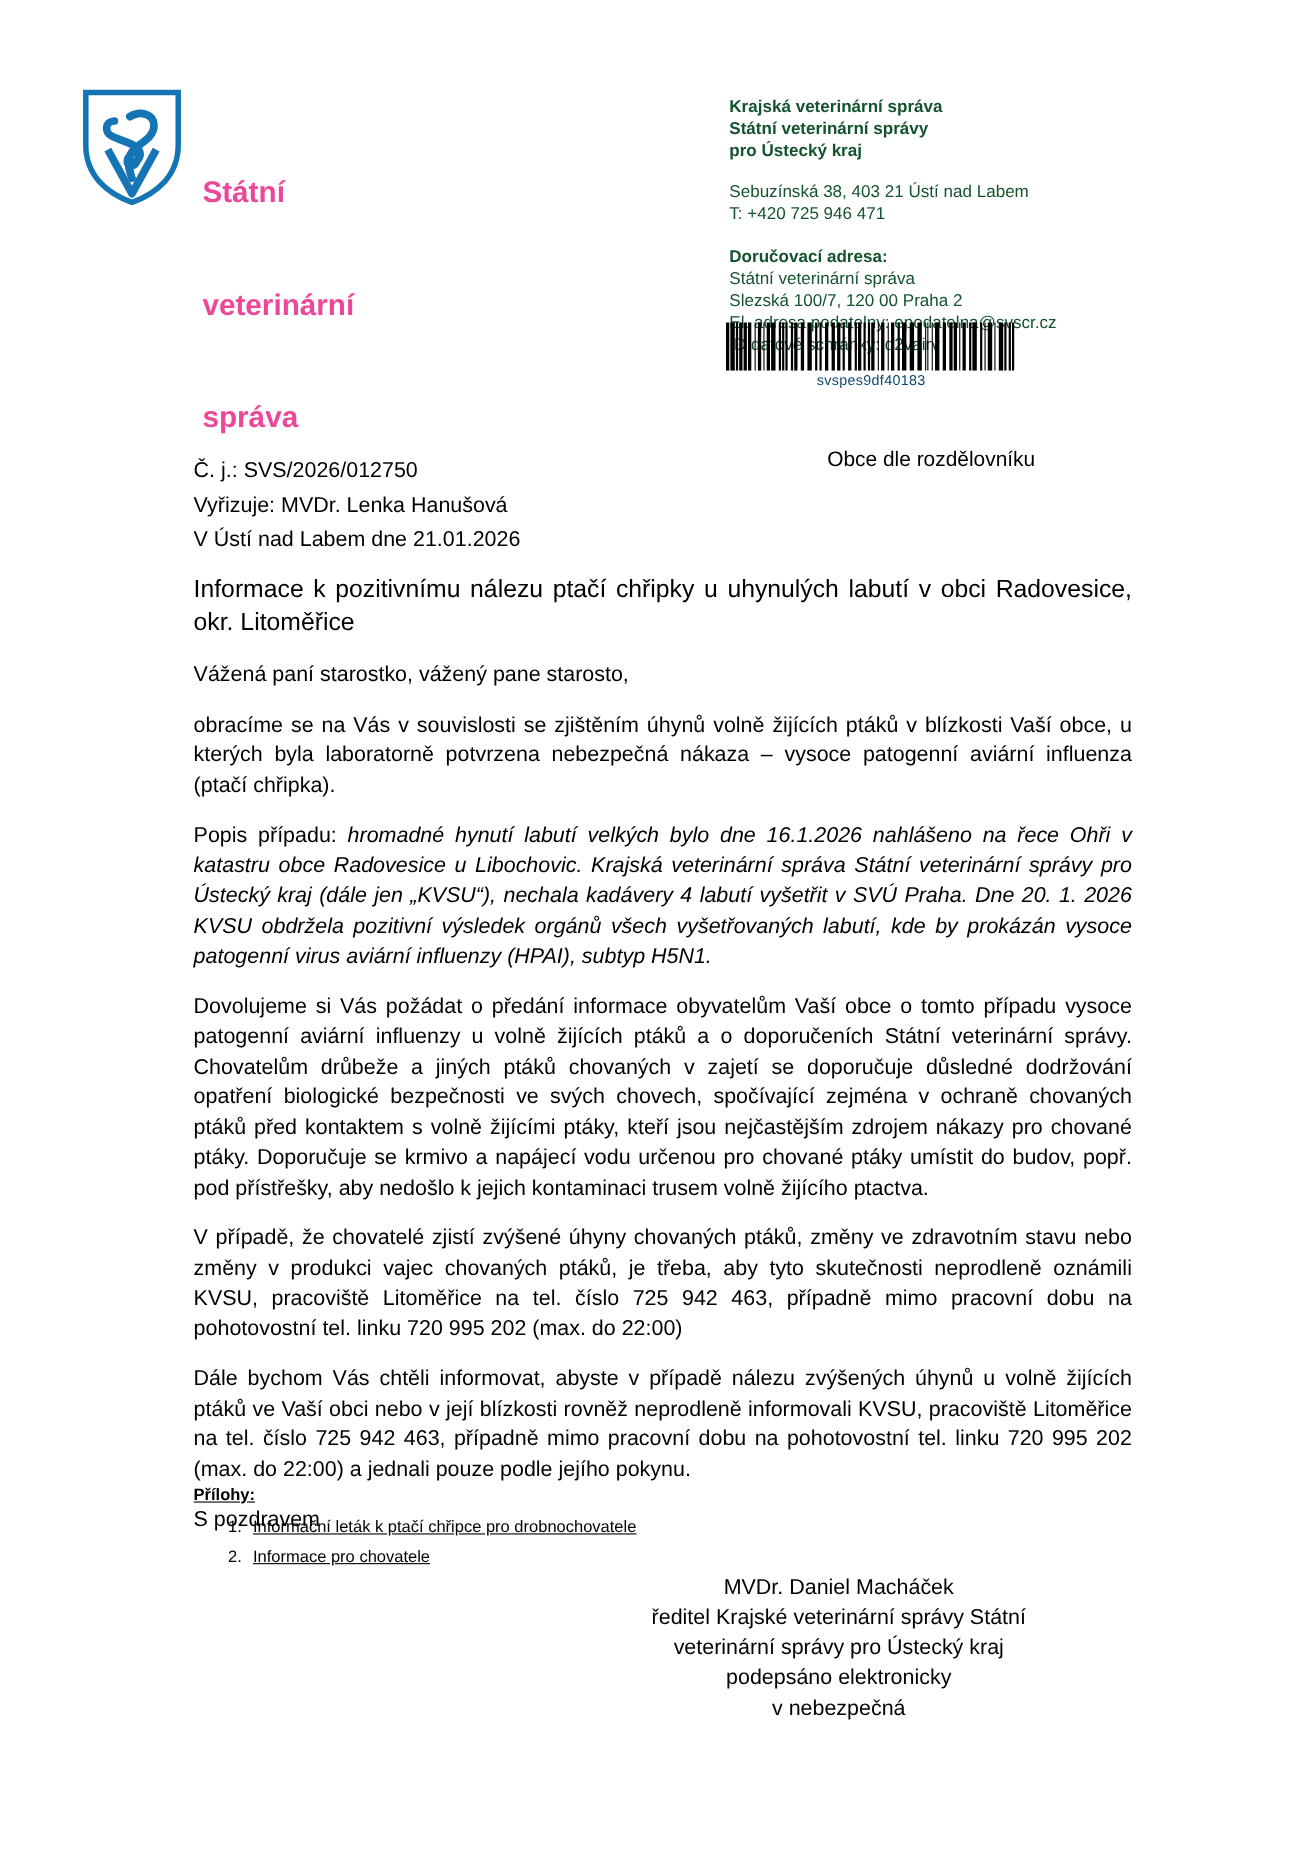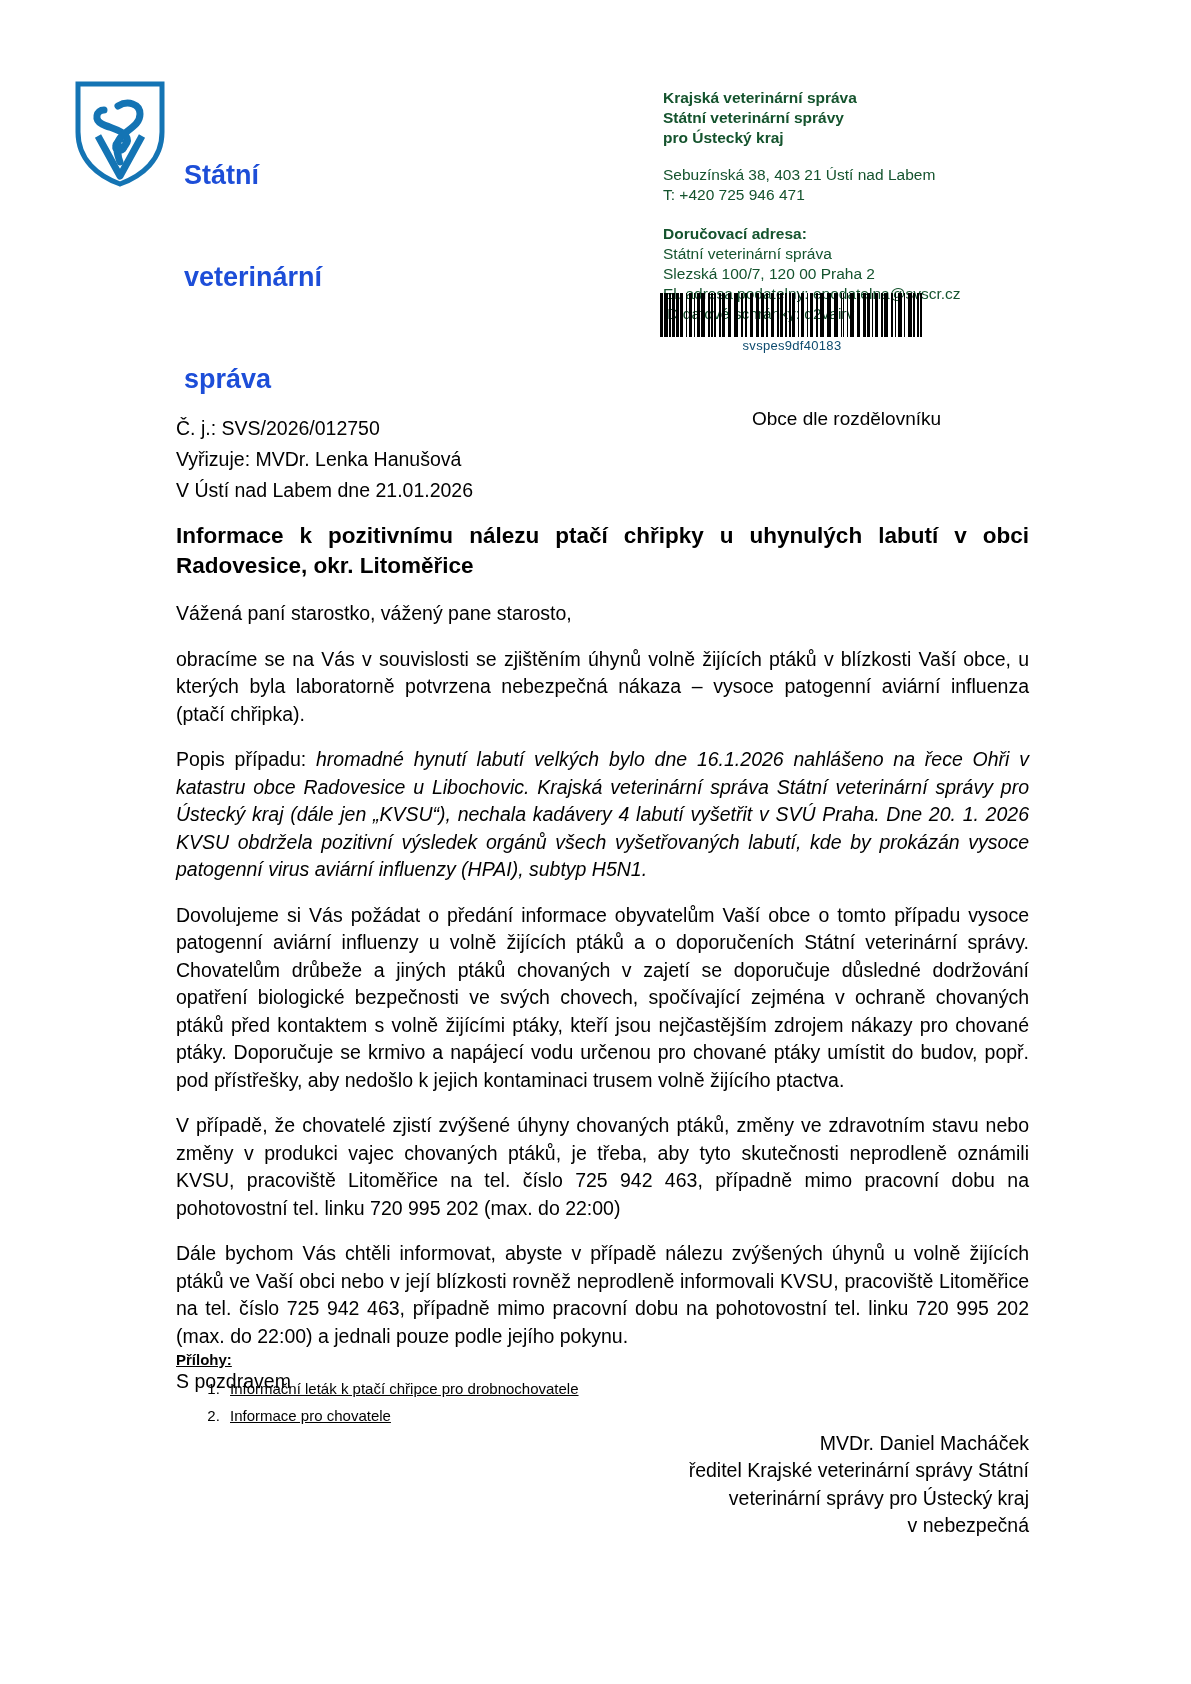--- a/index.html
+++ b/index.html
@@ -36,21 +36,21 @@
     align-items: flex-start;
   }
   .logo-mark {
     width: 92px;
     height: 108px;
     flex: 0 0 auto;
   }
   .logo-text {
     margin-left: 18px;
     margin-top: 10px;
-    color: #1d4ed8;
+    color: #ec4899;
     font-weight: bold;
     font-size: 27px;
     line-height: 34px;
     letter-spacing: 0px;
     white-space: pre;
   }
   .logo-text div { white-space: nowrap; }
 
   .org-block {
     position: absolute;
@@ -135,36 +135,36 @@
     width: 853px;
     font-size: 19.5px;
     line-height: 27.5px;
     text-align: justify;
   }
   .doc-title {
     font-size: 22.5px;
     line-height: 30px;
     text-align: justify;
     margin: 0 0 19px 0;
-    font-weight: bold;
+    font-weight: normal;
   }
   p.para {
     margin: 0 0 18px 0;
     text-align: justify;
   }
   .italic { font-style: italic; }
 
   .sig {
     margin-top: 34px;
     text-align: center;
     font-size: 19.5px;
     line-height: 27.5px;
     padding-left: 320px;
   }
-  .sig div { text-align: right; }
+  .sig div { text-align: center; }
 
   .attachments {
     position: absolute;
     left: 176px;
     top: 1346px;
     width: 700px;
     font-size: 15px;
     line-height: 27px;
     text-decoration: underline;
   }
@@ -310,20 +310,21 @@
     <p class="para">V případě, že chovatelé zjistí zvýšené úhyny chovaných ptáků, změny ve zdravotním stavu nebo změny v produkci vajec chovaných ptáků, je třeba, aby tyto skutečnosti neprodleně oznámili KVSU, pracoviště Litoměřice na tel. číslo 725 942 463, případně mimo pracovní dobu na pohotovostní tel. linku 720 995 202 (max. do 22:00)</p>
 
     <p class="para">Dále bychom Vás chtěli informovat, abyste v případě nálezu zvýšených úhynů u volně žijících ptáků ve Vaší obci nebo v její blízkosti rovněž neprodleně informovali KVSU, pracoviště Litoměřice na tel. číslo 725 942 463, případně mimo pracovní dobu na pohotovostní tel. linku 720 995 202 (max. do 22:00) a jednali pouze podle jejího pokynu.</p>
 
     <p class="para">S pozdravem</p>
 
     <div class="sig">
       <div>MVDr. Daniel Macháček</div>
       <div>ředitel Krajské veterinární správy Státní</div>
       <div>veterinární správy pro Ústecký kraj</div>
+      <div>podepsáno elektronicky</div>
       <div>v nebezpečná</div>
     </div>
   </div>
 
   <div class="attachments">
     <div class="att-title">Přílohy:</div>
     <ol>
       <li>Informační leták k ptačí chřipce pro drobnochovatele</li>
       <li>Informace pro chovatele</li>
     </ol>

